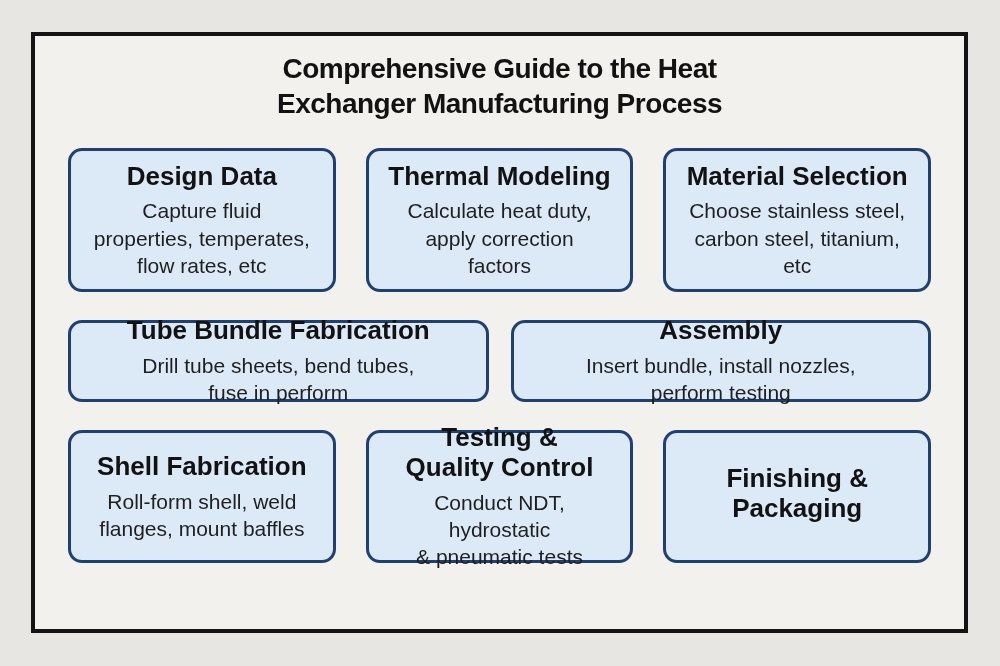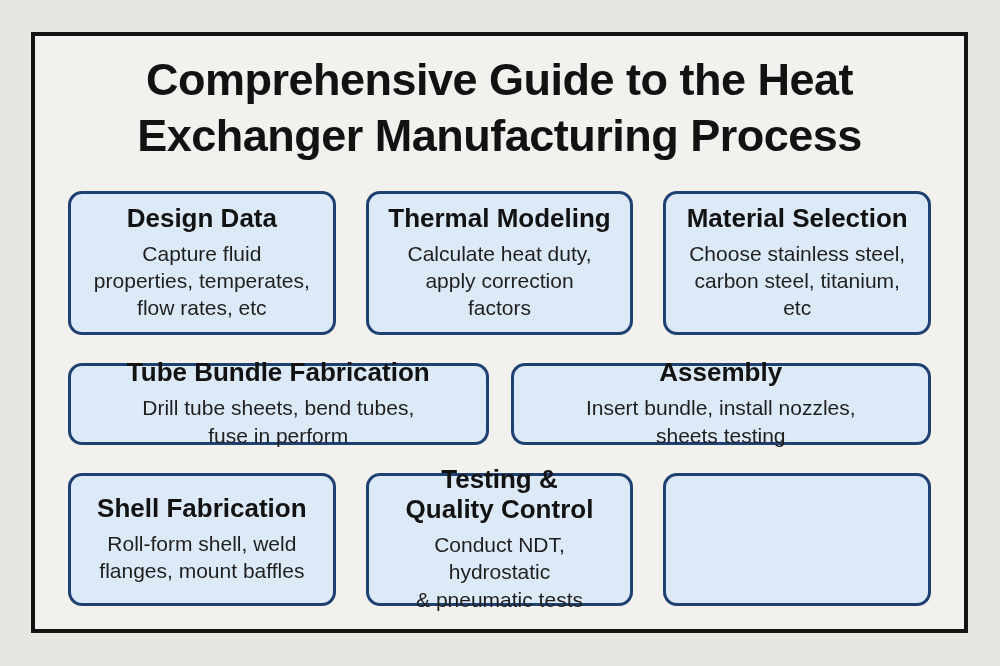--- a/index.html
+++ b/index.html
@@ -21,21 +21,21 @@
     right: 32px;
     bottom: 33px;
     box-sizing: border-box;
     border: 4px solid var(--frame-border, #141414);
     background: var(--frame-bg, #f3f1ee);
     padding: 0 33px;
   }
   .title {
     margin: 16px 0 0 0;
     text-align: center;
-    font-size: 45px;
+    font-size: 28px;
     font-weight: 700;
     line-height: 1.24;
     letter-spacing: -0.5px;
     color: var(--heading, #121212);
     white-space: pre-line;
   }
   .rows {
     margin-top: 27px;
     display: flex;
     flex-direction: column;
@@ -110,35 +110,37 @@
 
       <div class="row r2 cols-2">
         <div class="box">
           <div class="box-heading">Tube Bundle Fabrication</div>
           <div class="box-body">Drill tube sheets, bend tubes,
 fuse in perform</div>
         </div>
         <div class="box">
           <div class="box-heading">Assembly</div>
           <div class="box-body">Insert bundle, install nozzles,
-sheets testing</div>
+perform testing</div>
         </div>
       </div>
 
       <div class="row r3">
         <div class="box">
           <div class="box-heading">Shell Fabrication</div>
           <div class="box-body">Roll-form shell, weld
 flanges, mount baffles</div>
         </div>
         <div class="box">
           <div class="box-heading">Testing &amp;
 Quality Control</div>
           <div class="box-body">Conduct NDT, hydrostatic
 &amp; pneumatic tests</div>
         </div>
         <div class="box">
+          <div class="box-heading">Finishing &amp;
+Packaging</div>
         </div>
       </div>
 
     </div>
   </div>
 </div>
 
 </body></html>

